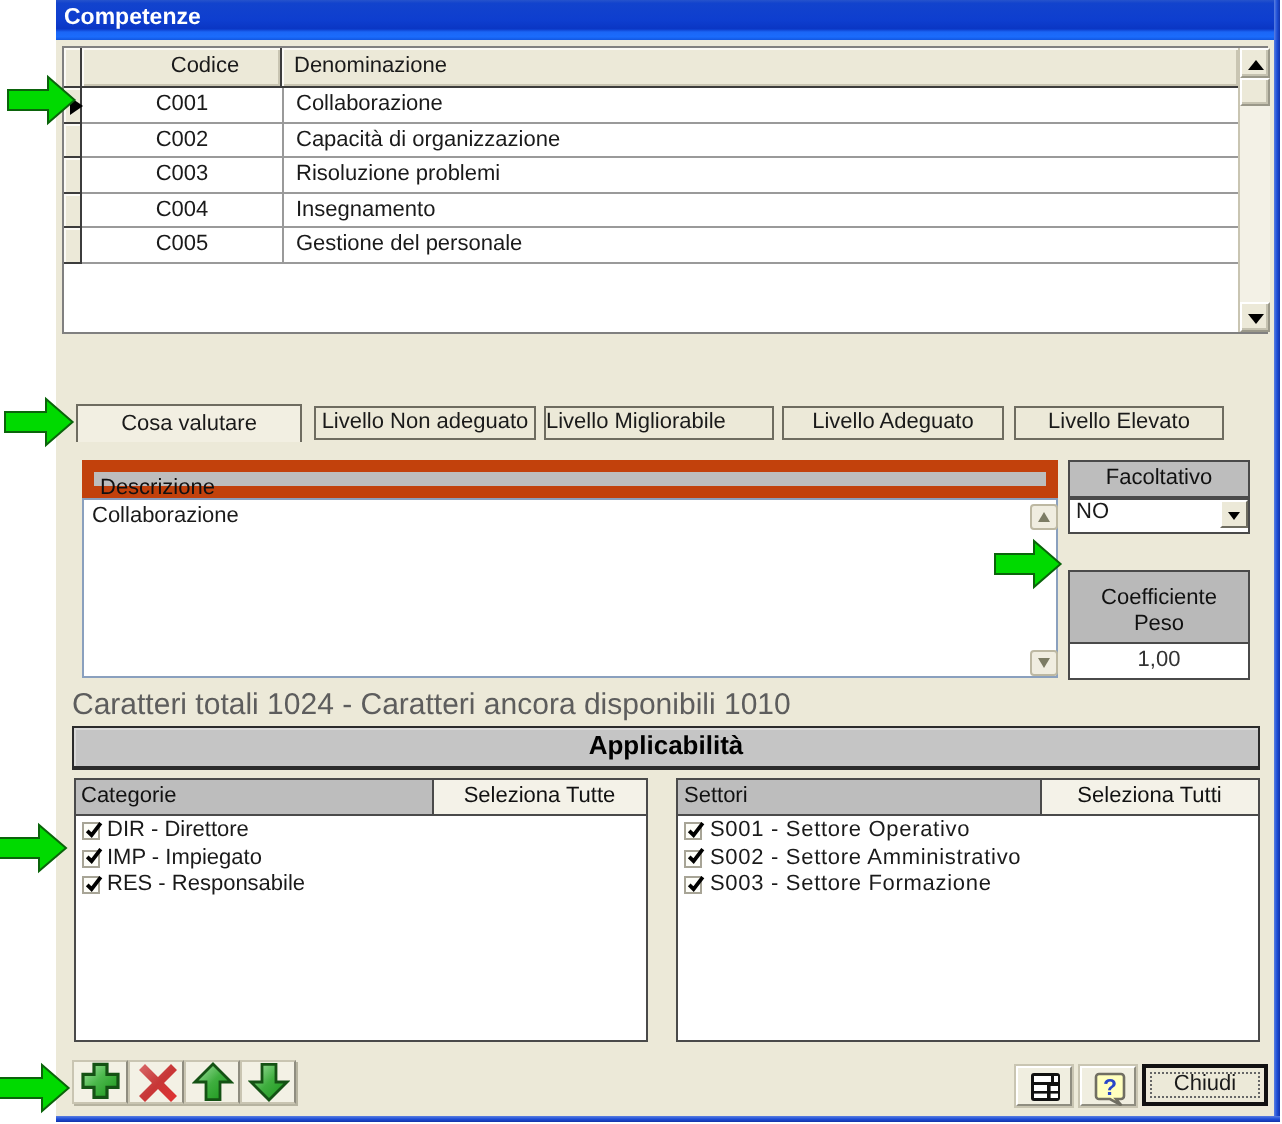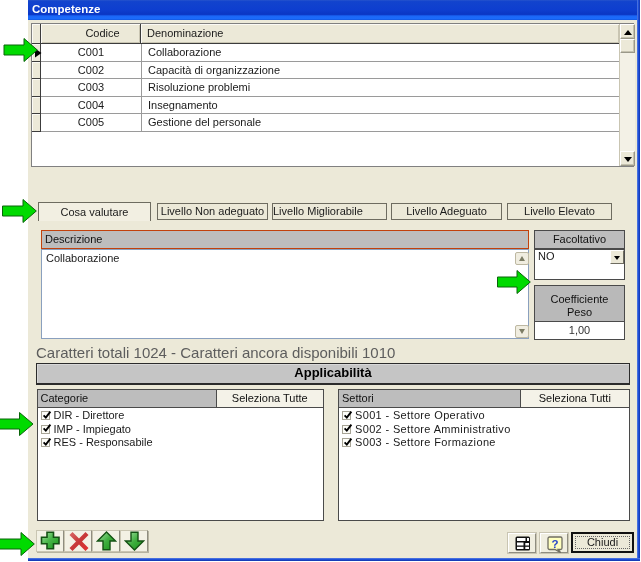--- a/index.html
+++ b/index.html
@@ -68,37 +68,37 @@
   </div>
 
 
   <div class="abs" style="left:38px;top:202px;width:113px;height:19px;background:#f2efe2;border:1px solid #6e6c60;border-bottom:none;
     text-align:center;line-height:18px;">Cosa valutare</div>
   <div class="abs" style="left:157px;top:203px;width:111px;height:17px;background:#ece9d8;border:1px solid #6e6c60;text-align:center;line-height:15px;">Livello Non adeguato</div>
   <div class="abs" style="left:272px;top:203px;width:115px;height:17px;background:#ece9d8;border:1px solid #6e6c60;line-height:15px;">Livello Migliorabile</div>
   <div class="abs" style="left:391px;top:203px;width:111px;height:17px;background:#ece9d8;border:1px solid #6e6c60;text-align:center;line-height:15px;">Livello Adeguato</div>
   <div class="abs" style="left:507px;top:203px;width:105px;height:17px;background:#ece9d8;border:1px solid #6e6c60;text-align:center;line-height:15px;">Livello Elevato</div>
 
-  <div class="abs" style="left:41px;top:230px;width:488px;height:19px;background:#bdbdbd;border:1px solid #c2410c;
+  <div class="abs" style="left:41px;top:230px;width:488px;height:19px;background:#bdbdbd;border:6px solid #c2410c;
     line-height:17px;padding-left:3px;color:#111;">Descrizione</div>
   <div class="abs" style="left:41px;top:249px;width:488px;height:90px;background:#fff;border:1px solid #8aa0be;">
     <div class="abs" style="left:4px;top:2px;">Collaborazione</div>
 
     <div class="abs" style="left:473px;top:1.5px;width:14px;height:13.5px;background:#f0ede0;border:1px solid #bdb8a2;border-radius:2px;">
       <div class="abs" style="left:2.5px;top:3.5px;width:0;height:0;border-left:3.5px solid transparent;border-right:3.5px solid transparent;border-bottom:5px solid #7c7c64;"></div>
     </div>
     <div class="abs" style="left:473px;top:74.5px;width:14px;height:13.5px;background:#f0ede0;border:1px solid #bdb8a2;border-radius:2px;">
       <div class="abs" style="left:2.5px;top:3.5px;width:0;height:0;border-left:3.5px solid transparent;border-right:3.5px solid transparent;border-top:5px solid #7c7c64;"></div>
     </div>
   </div>
   <div class="abs" style="left:36px;top:343.5px;font-size:15px;color:#5d5d5d;">Caratteri totali 1024 - Caratteri ancora disponibili 1010</div>
 
   <div class="abs" style="left:534px;top:230px;width:91px;height:18.5px;background:#bdbdbd;border:1px solid #4a4a4a;
     text-align:center;line-height:16px;color:#111;">Facoltativo</div>
-  <div class="abs" style="left:534px;top:248.5px;width:91px;height:31px;background:#fff;border:1px solid #4a4a4a;padding-left:14px;">
+  <div class="abs" style="left:534px;top:248.5px;width:91px;height:18px;background:#fff;border:1px solid #4a4a4a;padding-left:14px;">
     <div class="abs" style="left:3px;top:0.5px;">NO</div>
     <div class="abs" style="left:75px;top:0px;width:14px;height:14.5px;background:#ece9d8;border-top:1px solid #fff;border-left:1px solid #fff;border-right:1.5px solid #6e6c60;border-bottom:1.5px solid #6e6c60;">
       <div class="abs" style="left:3px;top:5px;width:0;height:0;border-left:3.5px solid transparent;border-right:3.5px solid transparent;border-top:4.5px solid #000;"></div>
     </div>
   </div>
   <div class="abs" style="left:534px;top:285px;width:91px;height:37px;background:#b9b9b9;border:1px solid #4a4a4a;
     text-align:center;color:#111;line-height:13px;padding-top:7px;">Coefficiente<br>Peso</div>
   <div class="abs" style="left:534px;top:322px;width:91px;height:17.5px;background:#fff;border:1px solid #4a4a4a;border-top:none;
     text-align:center;line-height:16px;color:#333;">1,00</div>
 

